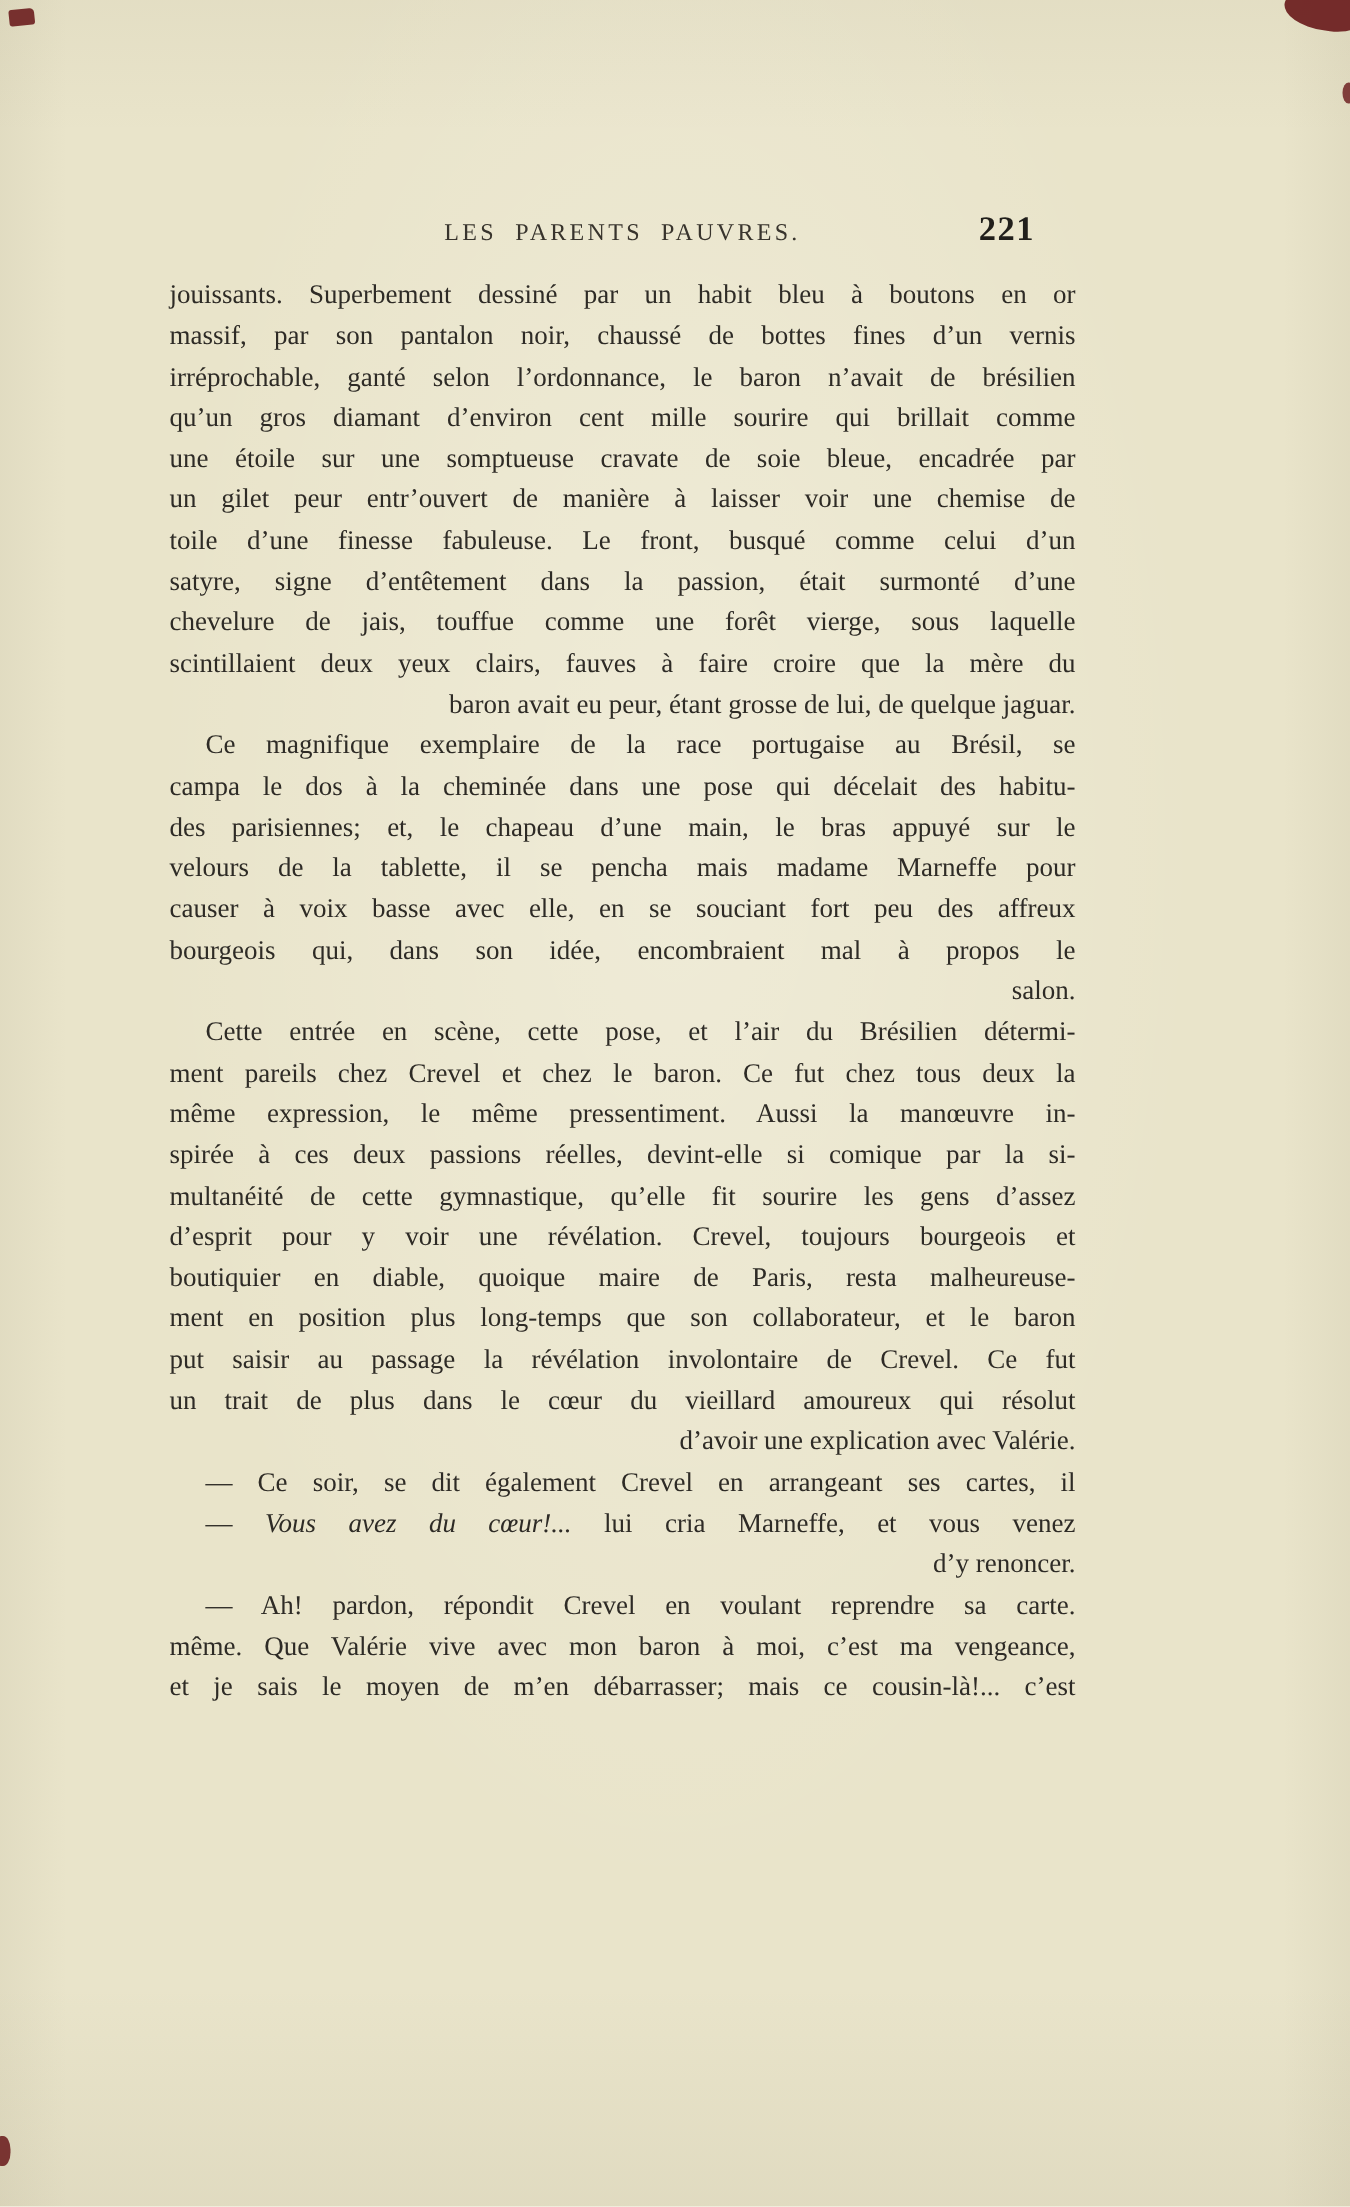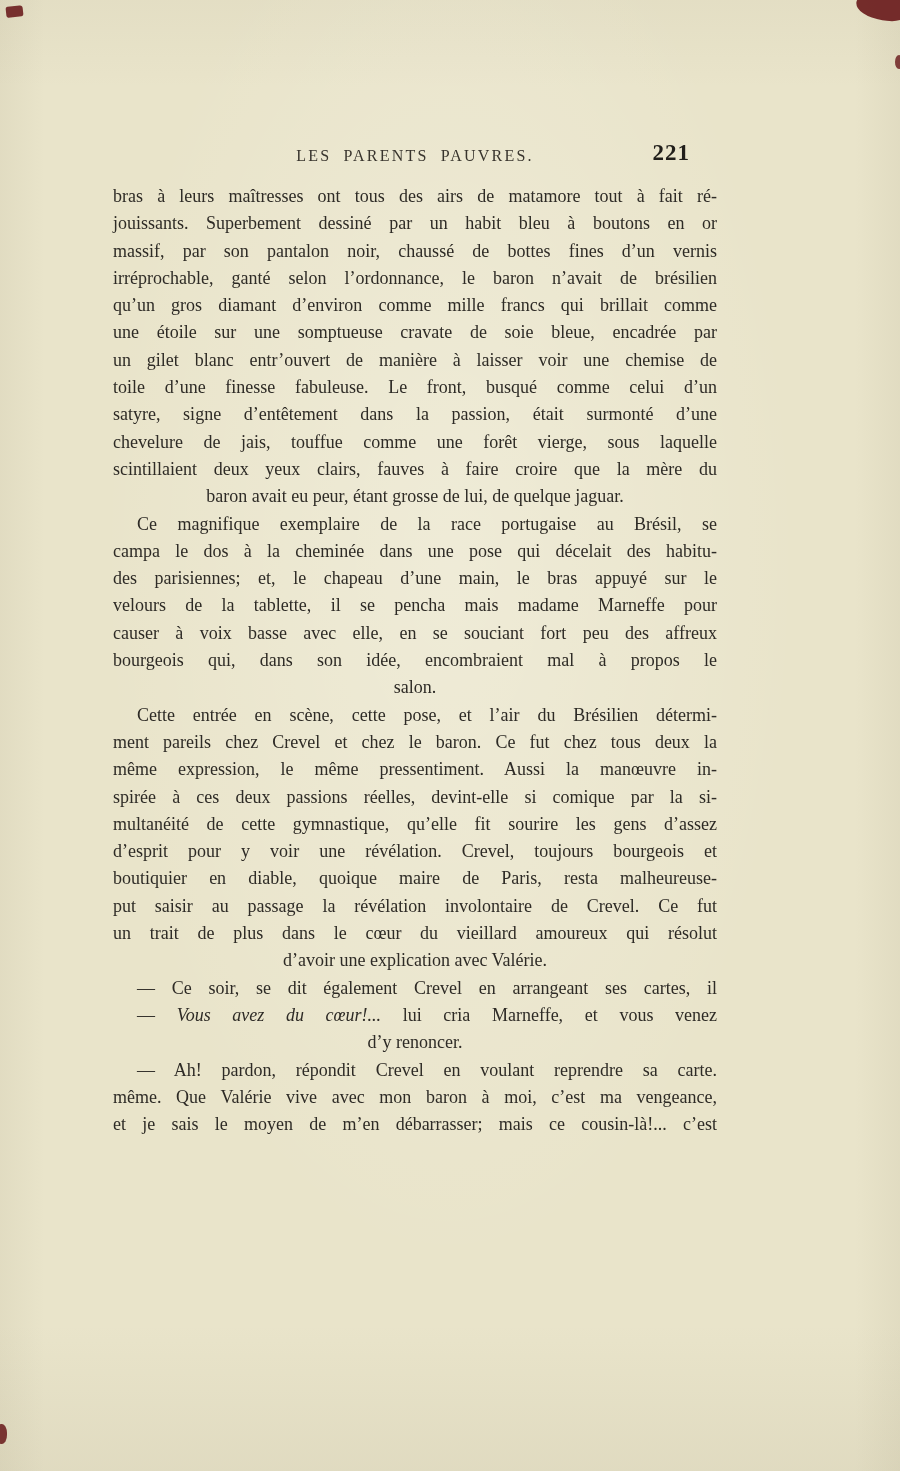--- a/index.html
+++ b/index.html
@@ -41,21 +41,21 @@
     position: absolute;
     top: 183px;
     left: 113px;
     width: 604px;
     font-size: 18px;
   }
   .para { margin: 0; }
   .line {
     line-height: 27.3px;
     white-space: normal;
-    text-align: center;
+    text-align: right;
   }
   .line.j {
     text-align: justify;
     -moz-text-align-last: justify;
     text-align-last: justify;
   }
   .line.indent { text-indent: 24px; }
   .it { font-style: italic; }
   .stain {
     position: absolute;
@@ -75,27 +75,26 @@
   <div class="stain tr2"></div>
   <div class="stain bl"></div>
 
   <div class="page-header">
     <span class="running-title">LES PARENTS PAUVRES.</span>
     <span class="page-number">221</span>
   </div>
 
   <div class="text-block" id="text-block">
       <div class="para">
-        <div class="line j"><span>bras à leurs maîtresses ont tous des airs de matamore tout à fait ré-</span></div>
         <div class="line j"><span>jouissants. Superbement dessiné par un habit bleu à boutons en or</span></div>
         <div class="line j"><span>massif, par son pantalon noir, chaussé de bottes fines d’un vernis</span></div>
         <div class="line j"><span>irréprochable, ganté selon l’ordonnance, le baron n’avait de brésilien</span></div>
-        <div class="line j"><span>qu’un gros diamant d’environ comme mille francs qui brillait comme</span></div>
+        <div class="line j"><span>qu’un gros diamant d’environ cent mille sourire qui brillait comme</span></div>
         <div class="line j"><span>une étoile sur une somptueuse cravate de soie bleue, encadrée par</span></div>
-        <div class="line j"><span>un gilet blanc entr’ouvert de manière à laisser voir une chemise de</span></div>
+        <div class="line j"><span>un gilet peur entr’ouvert de manière à laisser voir une chemise de</span></div>
         <div class="line j"><span>toile d’une finesse fabuleuse. Le front, busqué comme celui d’un</span></div>
         <div class="line j"><span>satyre, signe d’entêtement dans la passion, était surmonté d’une</span></div>
         <div class="line j"><span>chevelure de jais, touffue comme une forêt vierge, sous laquelle</span></div>
         <div class="line j"><span>scintillaient deux yeux clairs, fauves à faire croire que la mère du</span></div>
         <div class="line"><span>baron avait eu peur, étant grosse de lui, de quelque jaguar.</span></div>
       </div>
       <div class="para">
         <div class="line j indent"><span>Ce magnifique exemplaire de la race portugaise au Brésil, se</span></div>
         <div class="line j"><span>campa le dos à la cheminée dans une pose qui décelait des habitu-</span></div>
         <div class="line j"><span>des parisiennes; et, le chapeau d’une main, le bras appuyé sur le</span></div>
@@ -105,20 +104,21 @@
         <div class="line"><span>salon.</span></div>
       </div>
       <div class="para">
         <div class="line j indent"><span>Cette entrée en scène, cette pose, et l’air du Brésilien détermi-</span></div>
         <div class="line j"><span>ment pareils chez Crevel et chez le baron. Ce fut chez tous deux la</span></div>
         <div class="line j"><span>même expression, le même pressentiment. Aussi la manœuvre in-</span></div>
         <div class="line j"><span>spirée à ces deux passions réelles, devint-elle si comique par la si-</span></div>
         <div class="line j"><span>multanéité de cette gymnastique, qu’elle fit sourire les gens d’assez</span></div>
         <div class="line j"><span>d’esprit pour y voir une révélation. Crevel, toujours bourgeois et</span></div>
         <div class="line j"><span>boutiquier en diable, quoique maire de Paris, resta malheureuse-</span></div>
+        <div class="line j"><span>ment en position plus long-temps que son collaborateur, et le baron</span></div>
         <div class="line j"><span>put saisir au passage la révélation involontaire de Crevel. Ce fut</span></div>
         <div class="line j"><span>un trait de plus dans le cœur du vieillard amoureux qui résolut</span></div>
         <div class="line"><span>d’avoir une explication avec Valérie.</span></div>
       </div>
       <div class="para">
         <div class="line j indent"><span>— Ce soir, se dit également Crevel en arrangeant ses cartes, il</span></div>
       </div>
       <div class="para">
         <div class="line j indent"><span>— </span><span class="it">Vous avez du cœur!...</span><span> lui cria Marneffe, et vous venez</span></div>
         <div class="line"><span>d’y renoncer.</span></div>

